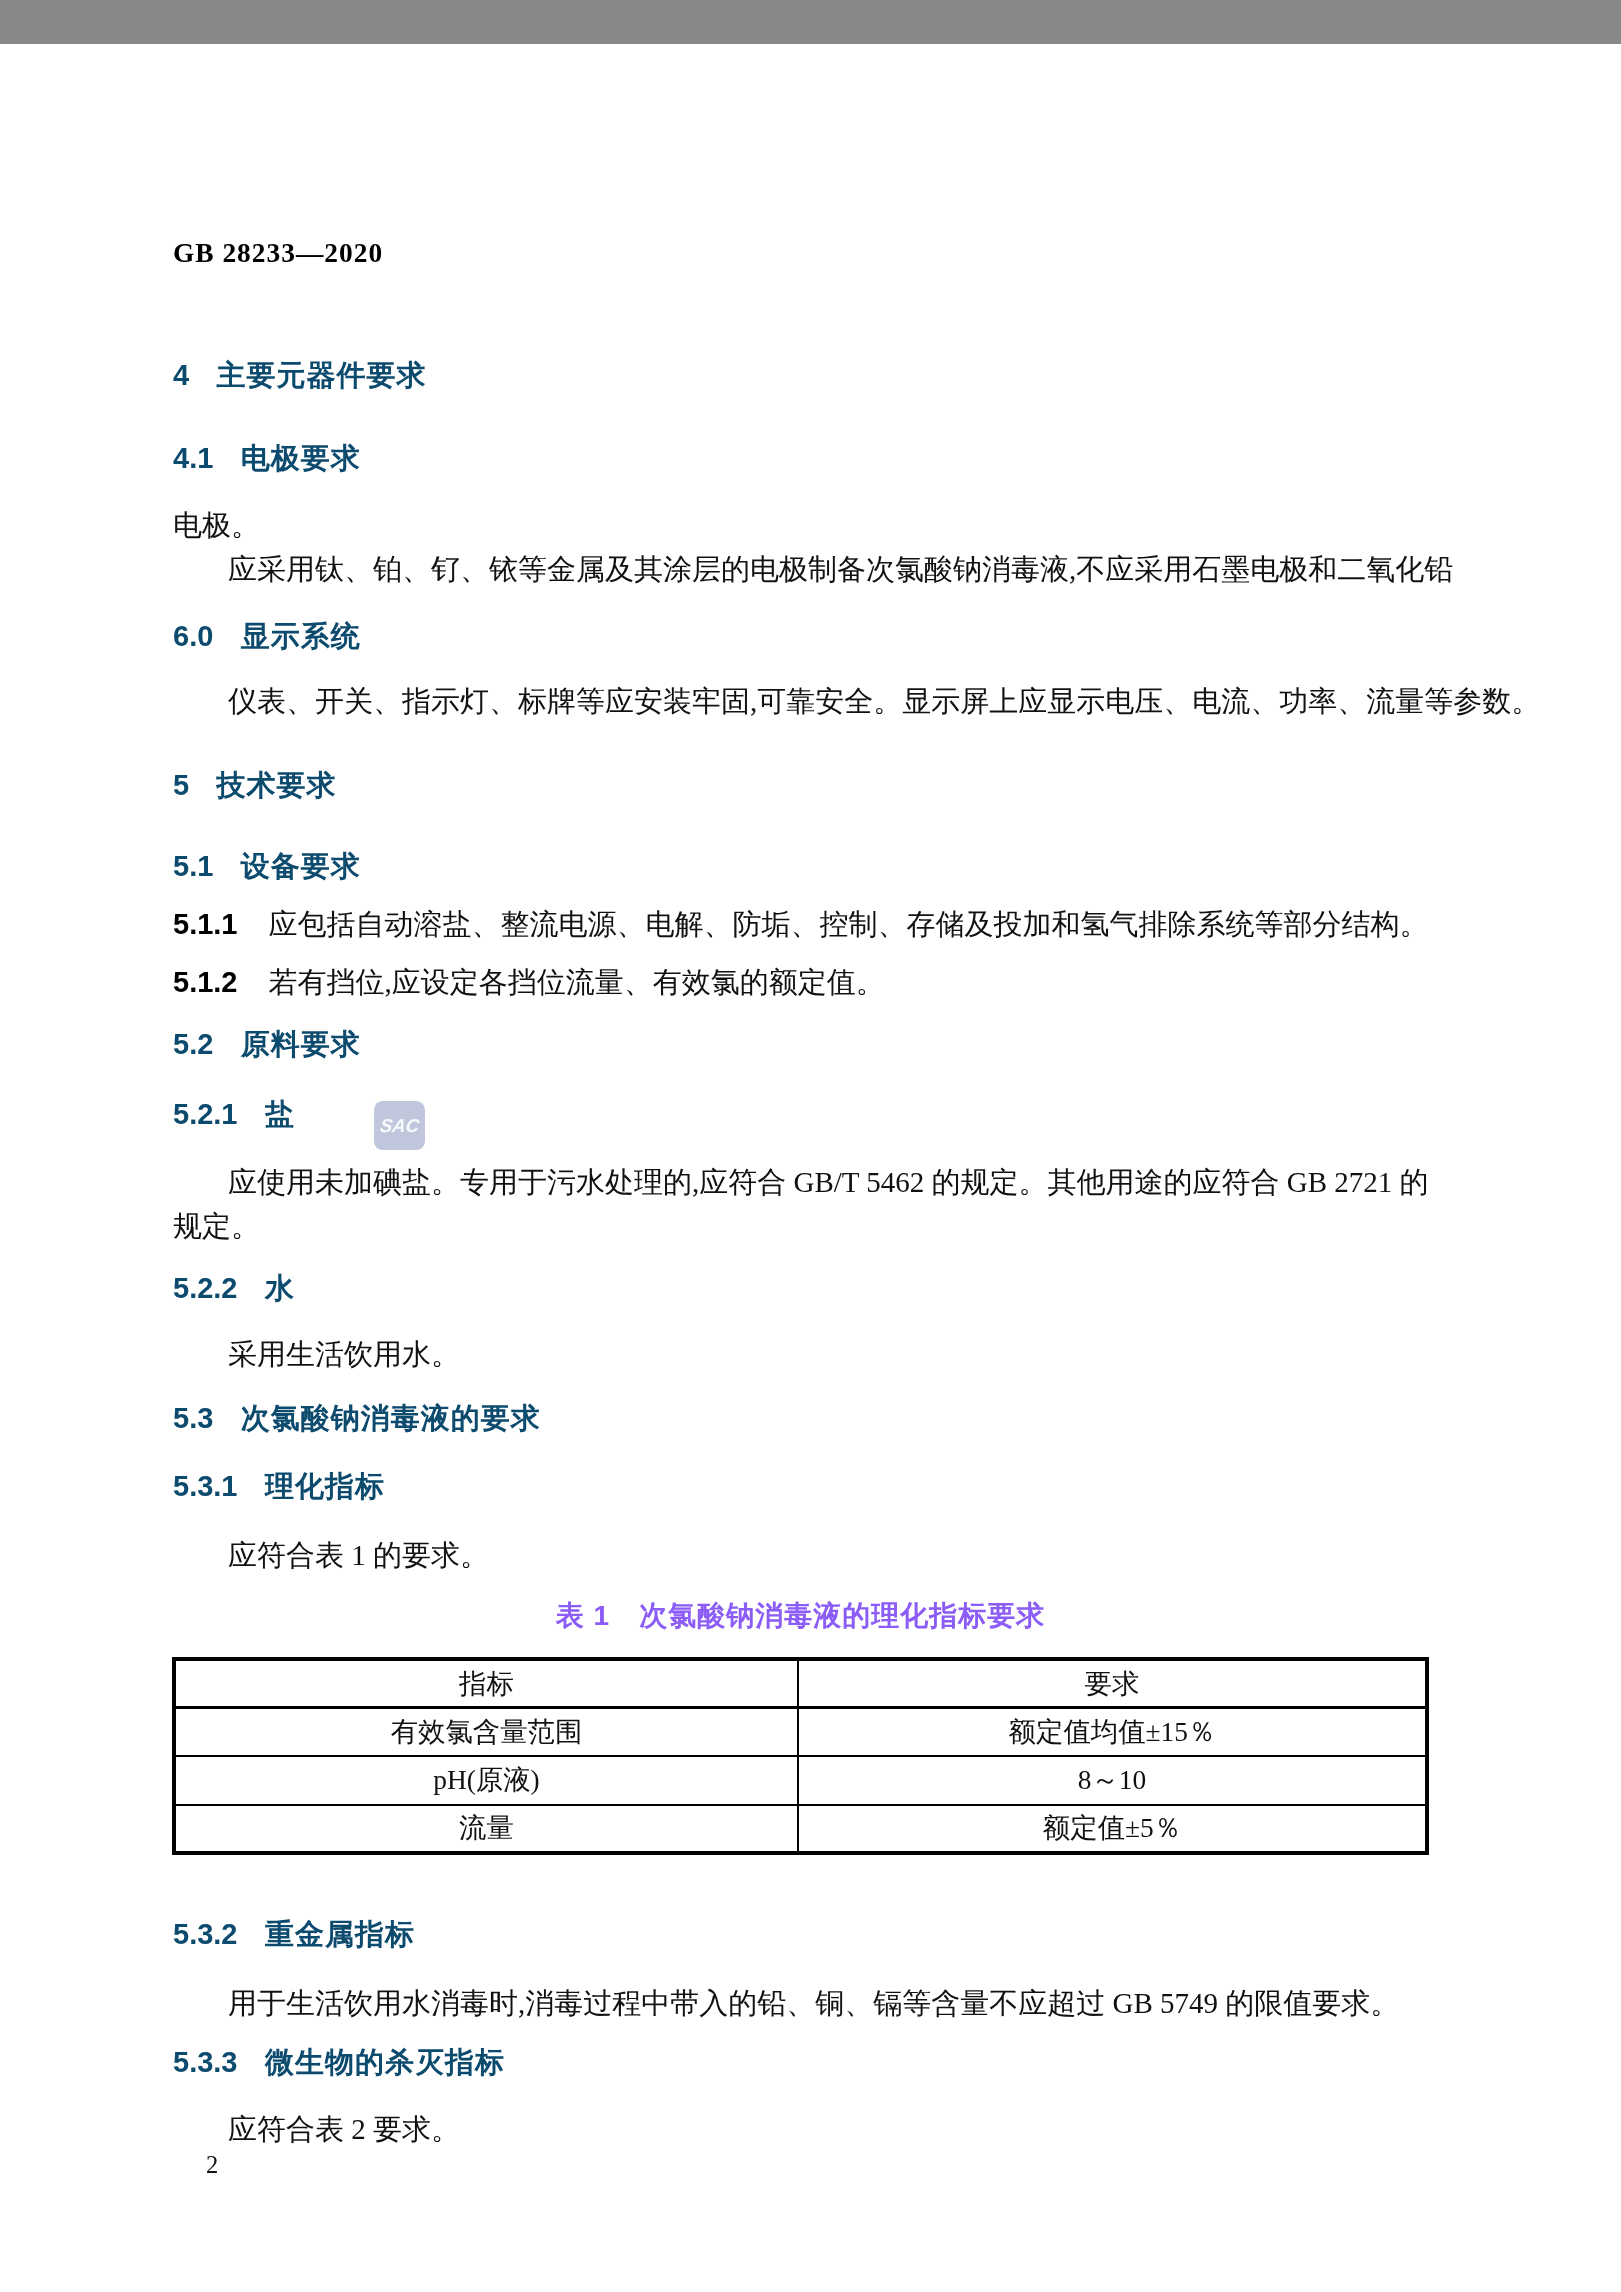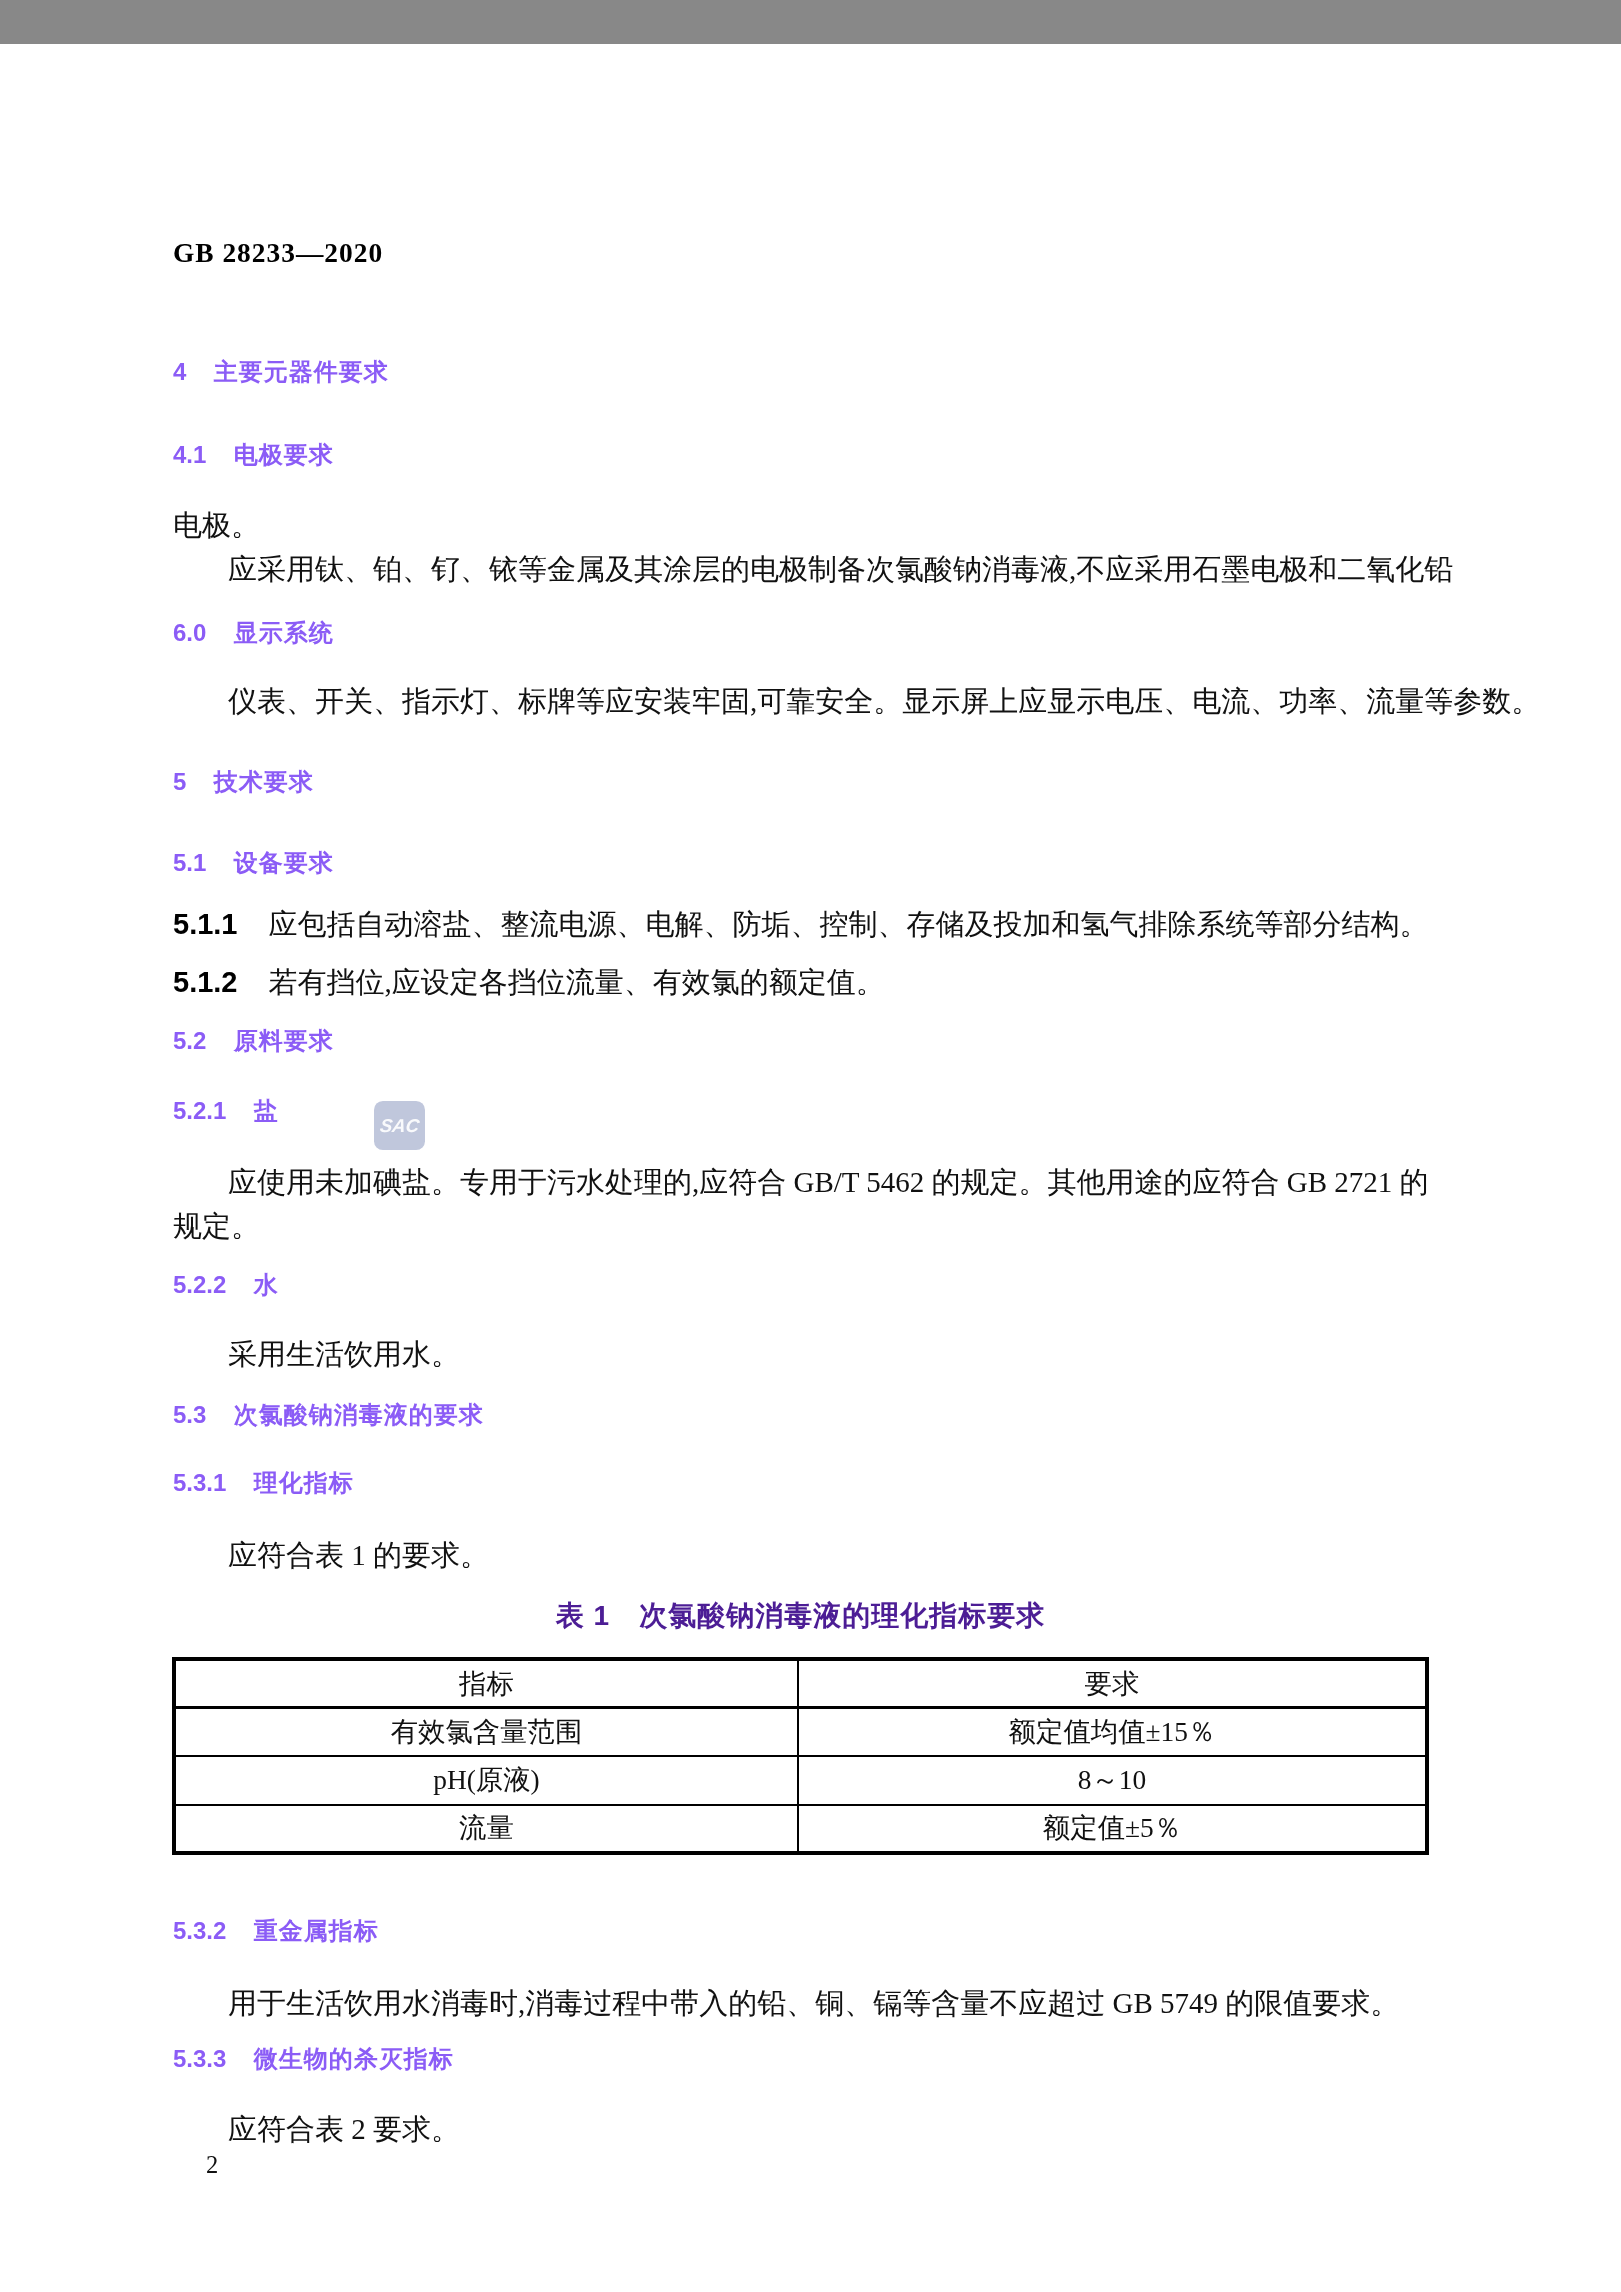--- a/index.html
+++ b/index.html
@@ -15,21 +15,21 @@
   
   .doc-header{
     position:absolute;left:173px;top:194px;
     font-family:"Liberation Serif","DejaVu Serif",serif;
     font-weight:bold;font-size:27.4px;letter-spacing:1px;color:#000;
     white-space:nowrap;
   }
   .h{
     position:absolute;left:173px;
     font-family:"Liberation Sans","DejaVu Sans",sans-serif;
-    font-weight:bold;font-size:24px;color:#8b5cf6;
+    font-weight:bold;font-size:29px;color:#0c4a6e;
     white-space:nowrap;letter-spacing:1px;
   }
   .h .num{margin-right:27.4px;letter-spacing:0;}
   .np{
     position:absolute;left:173px;width:1294px;
     font-size:29px;color:#111;white-space:nowrap;letter-spacing:0;
   }
   .np .num{
     font-family:"Liberation Sans","DejaVu Sans",sans-serif;
     font-weight:bold;margin-right:31px;color:#000;
@@ -50,21 +50,21 @@
     font-family:"Liberation Sans","DejaVu Sans",sans-serif;
     font-style:italic;font-weight:bold;font-size:18.6px;
     color:rgba(255,255,255,.92);transform:skewX(-8deg);
     letter-spacing:0;
   }
   
   .tbl-title{
     position:absolute;left:172px;top:1553px;width:1257px;
     text-align:center;
     font-family:"Liberation Sans","DejaVu Sans",sans-serif;
-    font-weight:bold;font-size:28px;color:#4c1d95;letter-spacing:1px;
+    font-weight:bold;font-size:28px;color:#8b5cf6;letter-spacing:1px;
     white-space:nowrap;
   }
   table.tbl{
     position:absolute;left:172px;top:1613px;width:1257px;height:198px;
     border-collapse:collapse;table-layout:fixed;
     font-size:27.4px;color:#111;
   }
   table.tbl td{
     text-align:center;vertical-align:middle;
     border-left:2px solid #000;border-right:2px solid #000;

